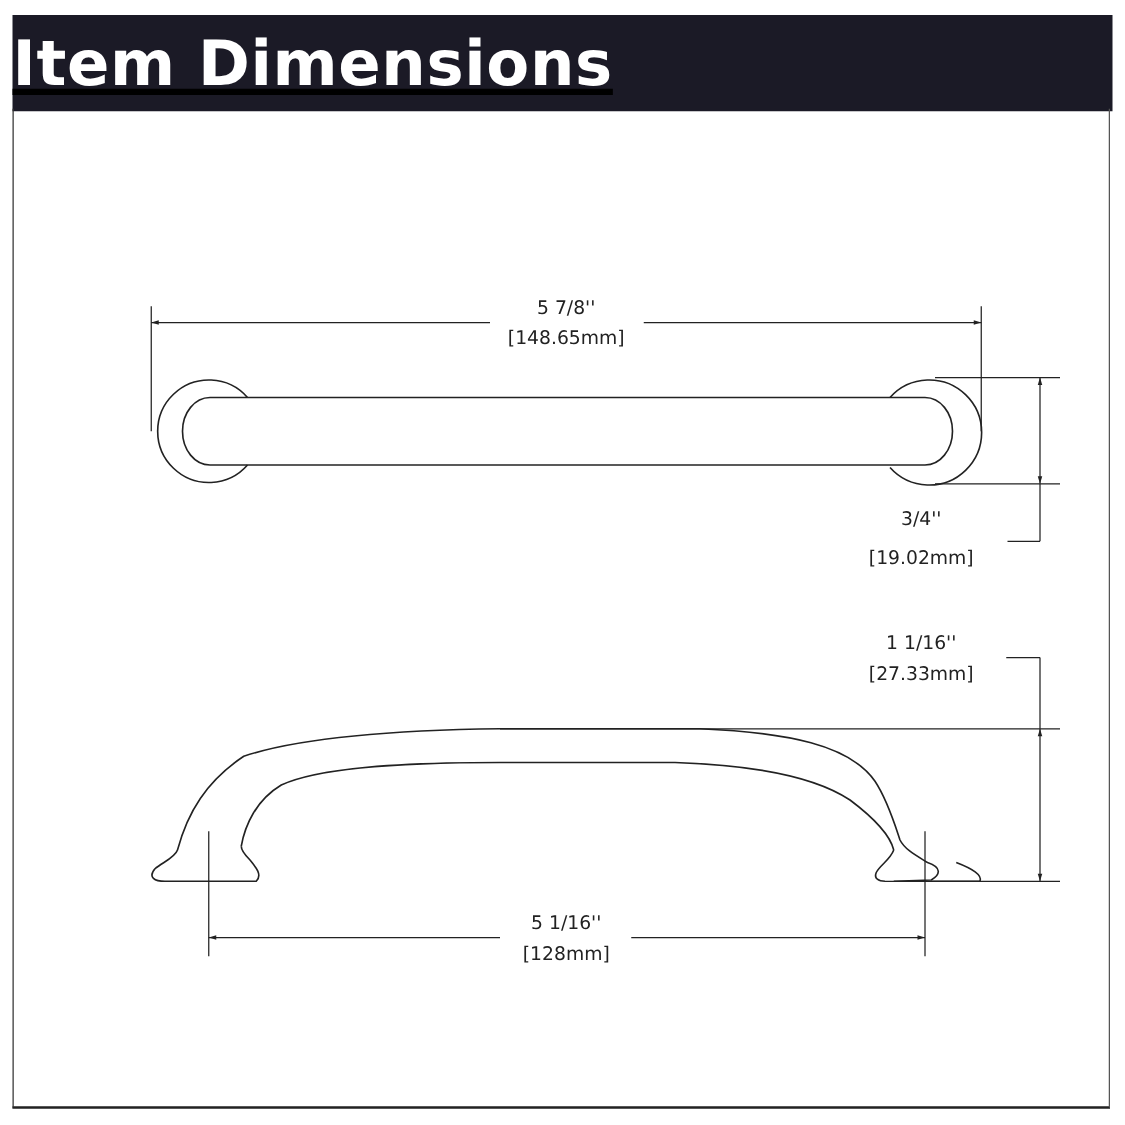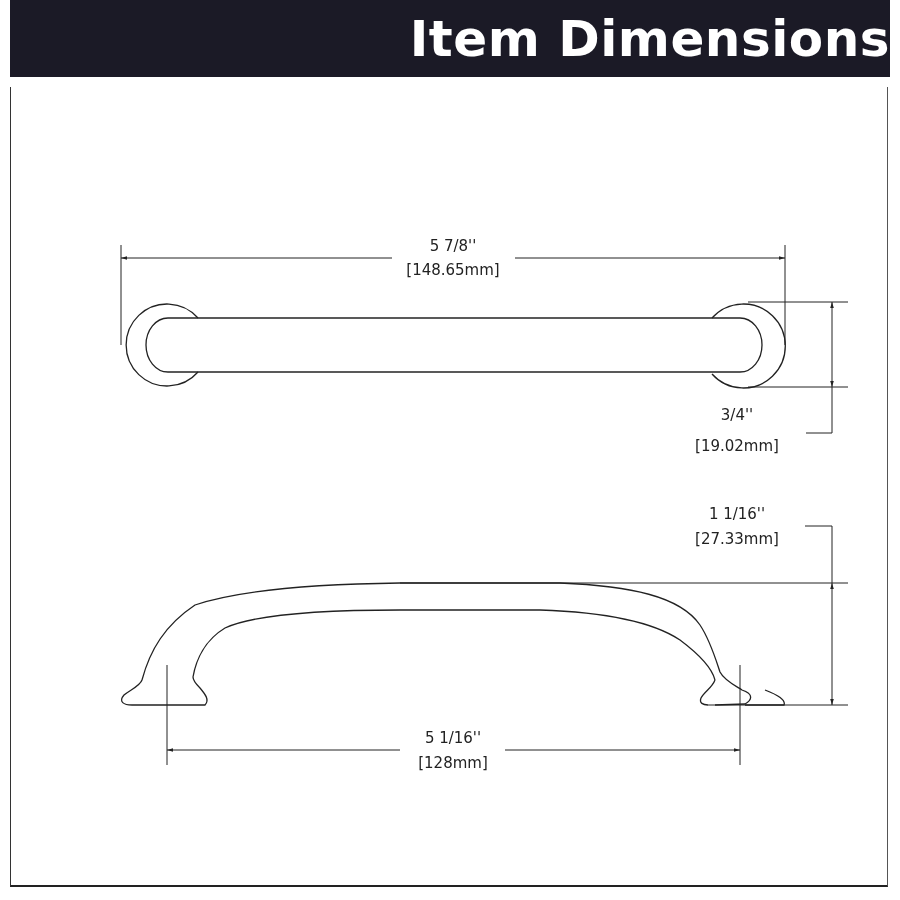--- a/index.html
+++ b/index.html
@@ -1,19 +1,19 @@
 <!DOCTYPE html>
 <html><head>
 <meta charset="utf-8">
 <style>
   html, body { margin: 0; padding: 0; background: #ffffff; }
   body { width: 900px; height: 900px; position: relative; overflow: hidden; font-family: "DejaVu Sans", sans-serif; }
   .header {
-    position: absolute; left: 10px; top: 0; width: 880px; height: 77px;
-    background: #1b1a26; display: flex; align-items: center; justify-content: flex-end;
+    position: absolute; left: 10px; top: 12px; width: 880px; height: 77px;
+    background: #1b1a26; display: flex; align-items: center; justify-content: flex-start; text-decoration: underline;
   }
   .header-title {
     color: #ffffff; font-family: "DejaVu Sans", sans-serif; font-weight: bold;
     font-size: 50px; letter-spacing: 0.5px; line-height: 1;
   }
   .frame {
     position: absolute; left: 10px; top: 87px; width: 878px; height: 800px;
     border: 1px solid #333; border-top: none; box-sizing: border-box;
     border-bottom: 2px solid #222; border-right: 1px solid #555;
   }

